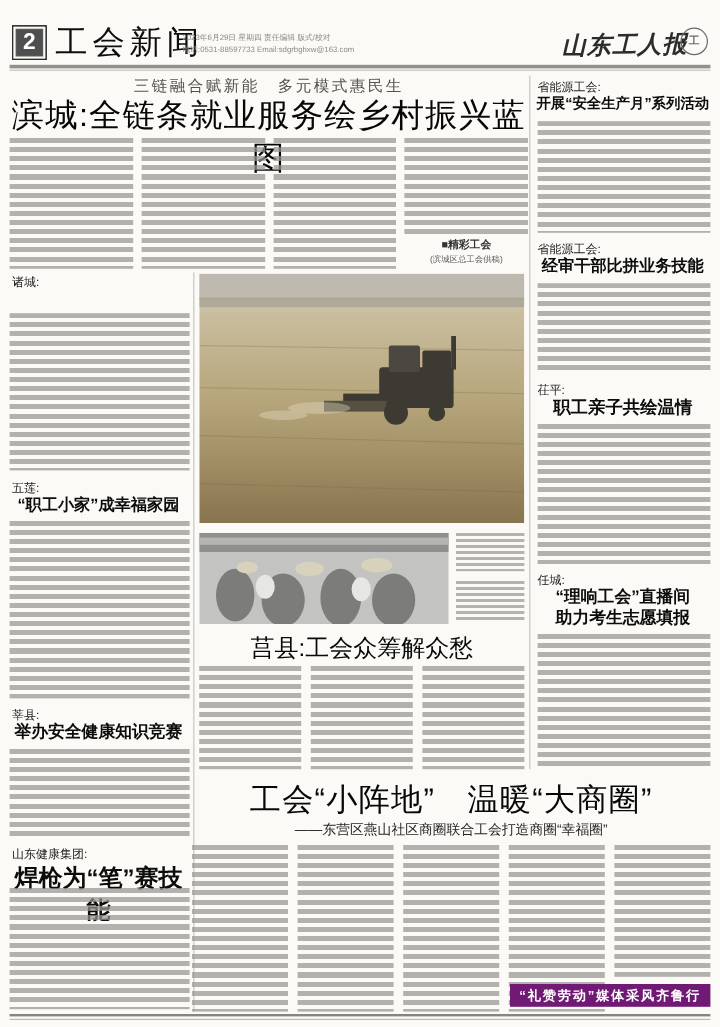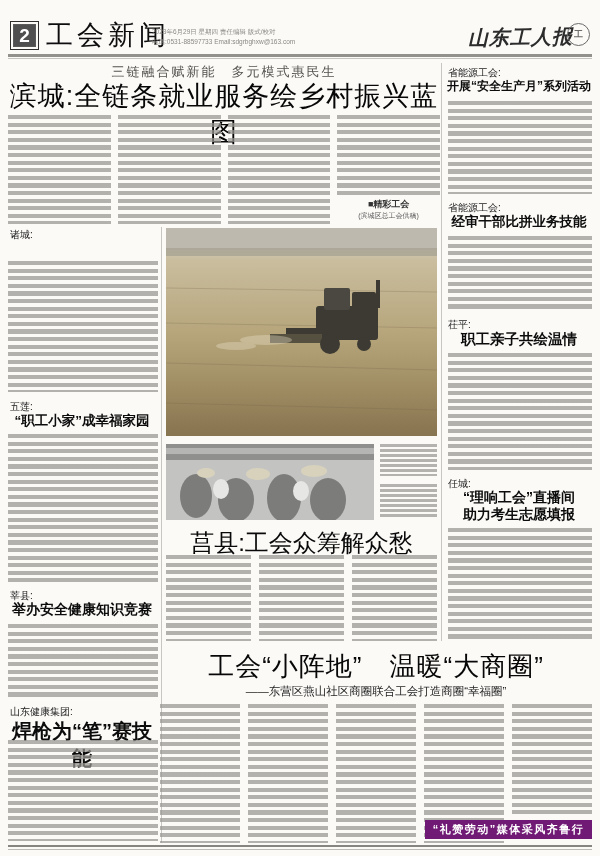--- a/index.html
+++ b/index.html
@@ -150,21 +150,21 @@
       </g>
     </svg>
   </div>
 
   <div class="abs" style="left:380px;top:444px;width:57px;height:76px;">
     <div class="greek fine" style="height:32px;"></div>
     <div style="height:8px;"></div>
     <div class="greek fine" style="height:34px;"></div>
   </div>
 
-  <div class="abs bold center" style="left:166px;top:527px;width:271px;font-size:24px;color:#090909;">莒县:工会众筹解众愁</div>
+  <div class="abs bold center" style="left:166px;top:527px;width:271px;font-size:20px;color:#090909;">莒县:工会众筹解众愁</div>
 
   <div class="abs cols" style="left:166px;top:555px;width:271px;height:86px;gap:8px;">
     <div class="greek"></div>
     <div class="greek"></div>
     <div class="greek"></div>
   </div>
 
   <div class="abs bold center" style="left:160px;top:649px;width:432px;font-size:26px;letter-spacing:1px;color:#070707;">工会“小阵地”　温暖“大商圈”</div>
 
   <div class="abs bold center" style="left:160px;top:684px;width:432px;font-size:11.5px;color:#242424;">——东营区燕山社区商圈联合工会打造商圈“幸福圈”</div>

